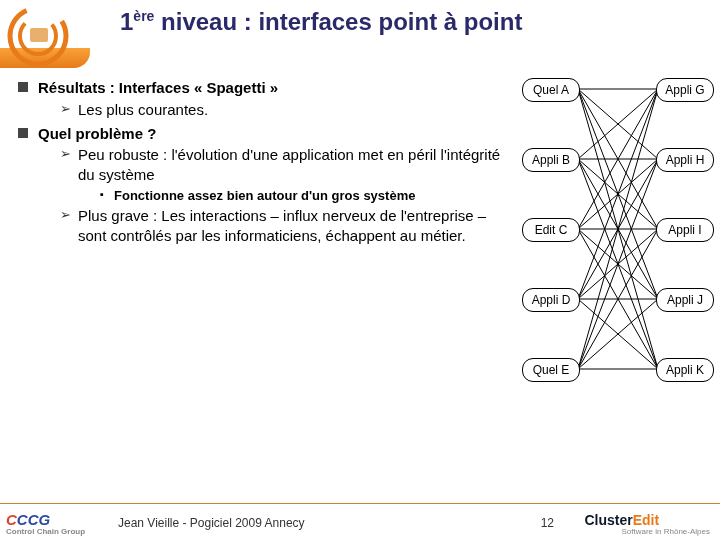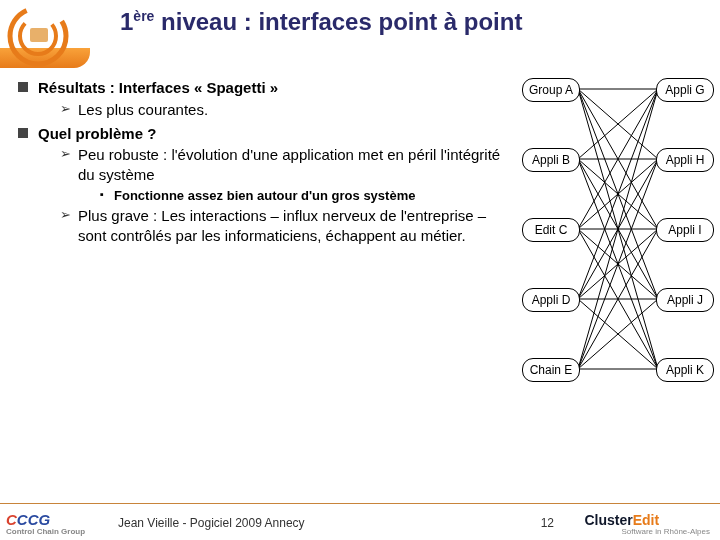--- a/index.html
+++ b/index.html
@@ -209,25 +209,25 @@
         <line x1="56" y1="221" x2="136" y2="151"></line>
         <line x1="56" y1="221" x2="136" y2="221"></line>
         <line x1="56" y1="221" x2="136" y2="291"></line>
       <line x1="56" y1="291" x2="136" y2="11"></line>
         <line x1="56" y1="291" x2="136" y2="81"></line>
         <line x1="56" y1="291" x2="136" y2="151"></line>
         <line x1="56" y1="291" x2="136" y2="221"></line>
         <line x1="56" y1="291" x2="136" y2="291"></line>
     </g>
   </svg>
-  <div class="node" style="left:0;top:0">Group A</div>
+  <div class="node" style="left:0;top:0">Quel A</div>
   <div class="node" style="left:0;top:70px">Appli B</div>
   <div class="node" style="left:0;top:140px">Edit C</div>
   <div class="node" style="left:0;top:210px">Appli D</div>
-  <div class="node" style="left:0;top:280px">Chain E</div>
+  <div class="node" style="left:0;top:280px">Quel E</div>
   <div class="node" style="right:0;top:0">Appli G</div>
   <div class="node" style="right:0;top:70px">Appli H</div>
   <div class="node" style="right:0;top:140px">Appli I</div>
   <div class="node" style="right:0;top:210px">Appli J</div>
   <div class="node" style="right:0;top:280px">Appli K</div>
 </div>
 
 <div class="footer">
   <div class="footer-left">
     <span class="c1">C</span><span class="c2">CCG</span>

